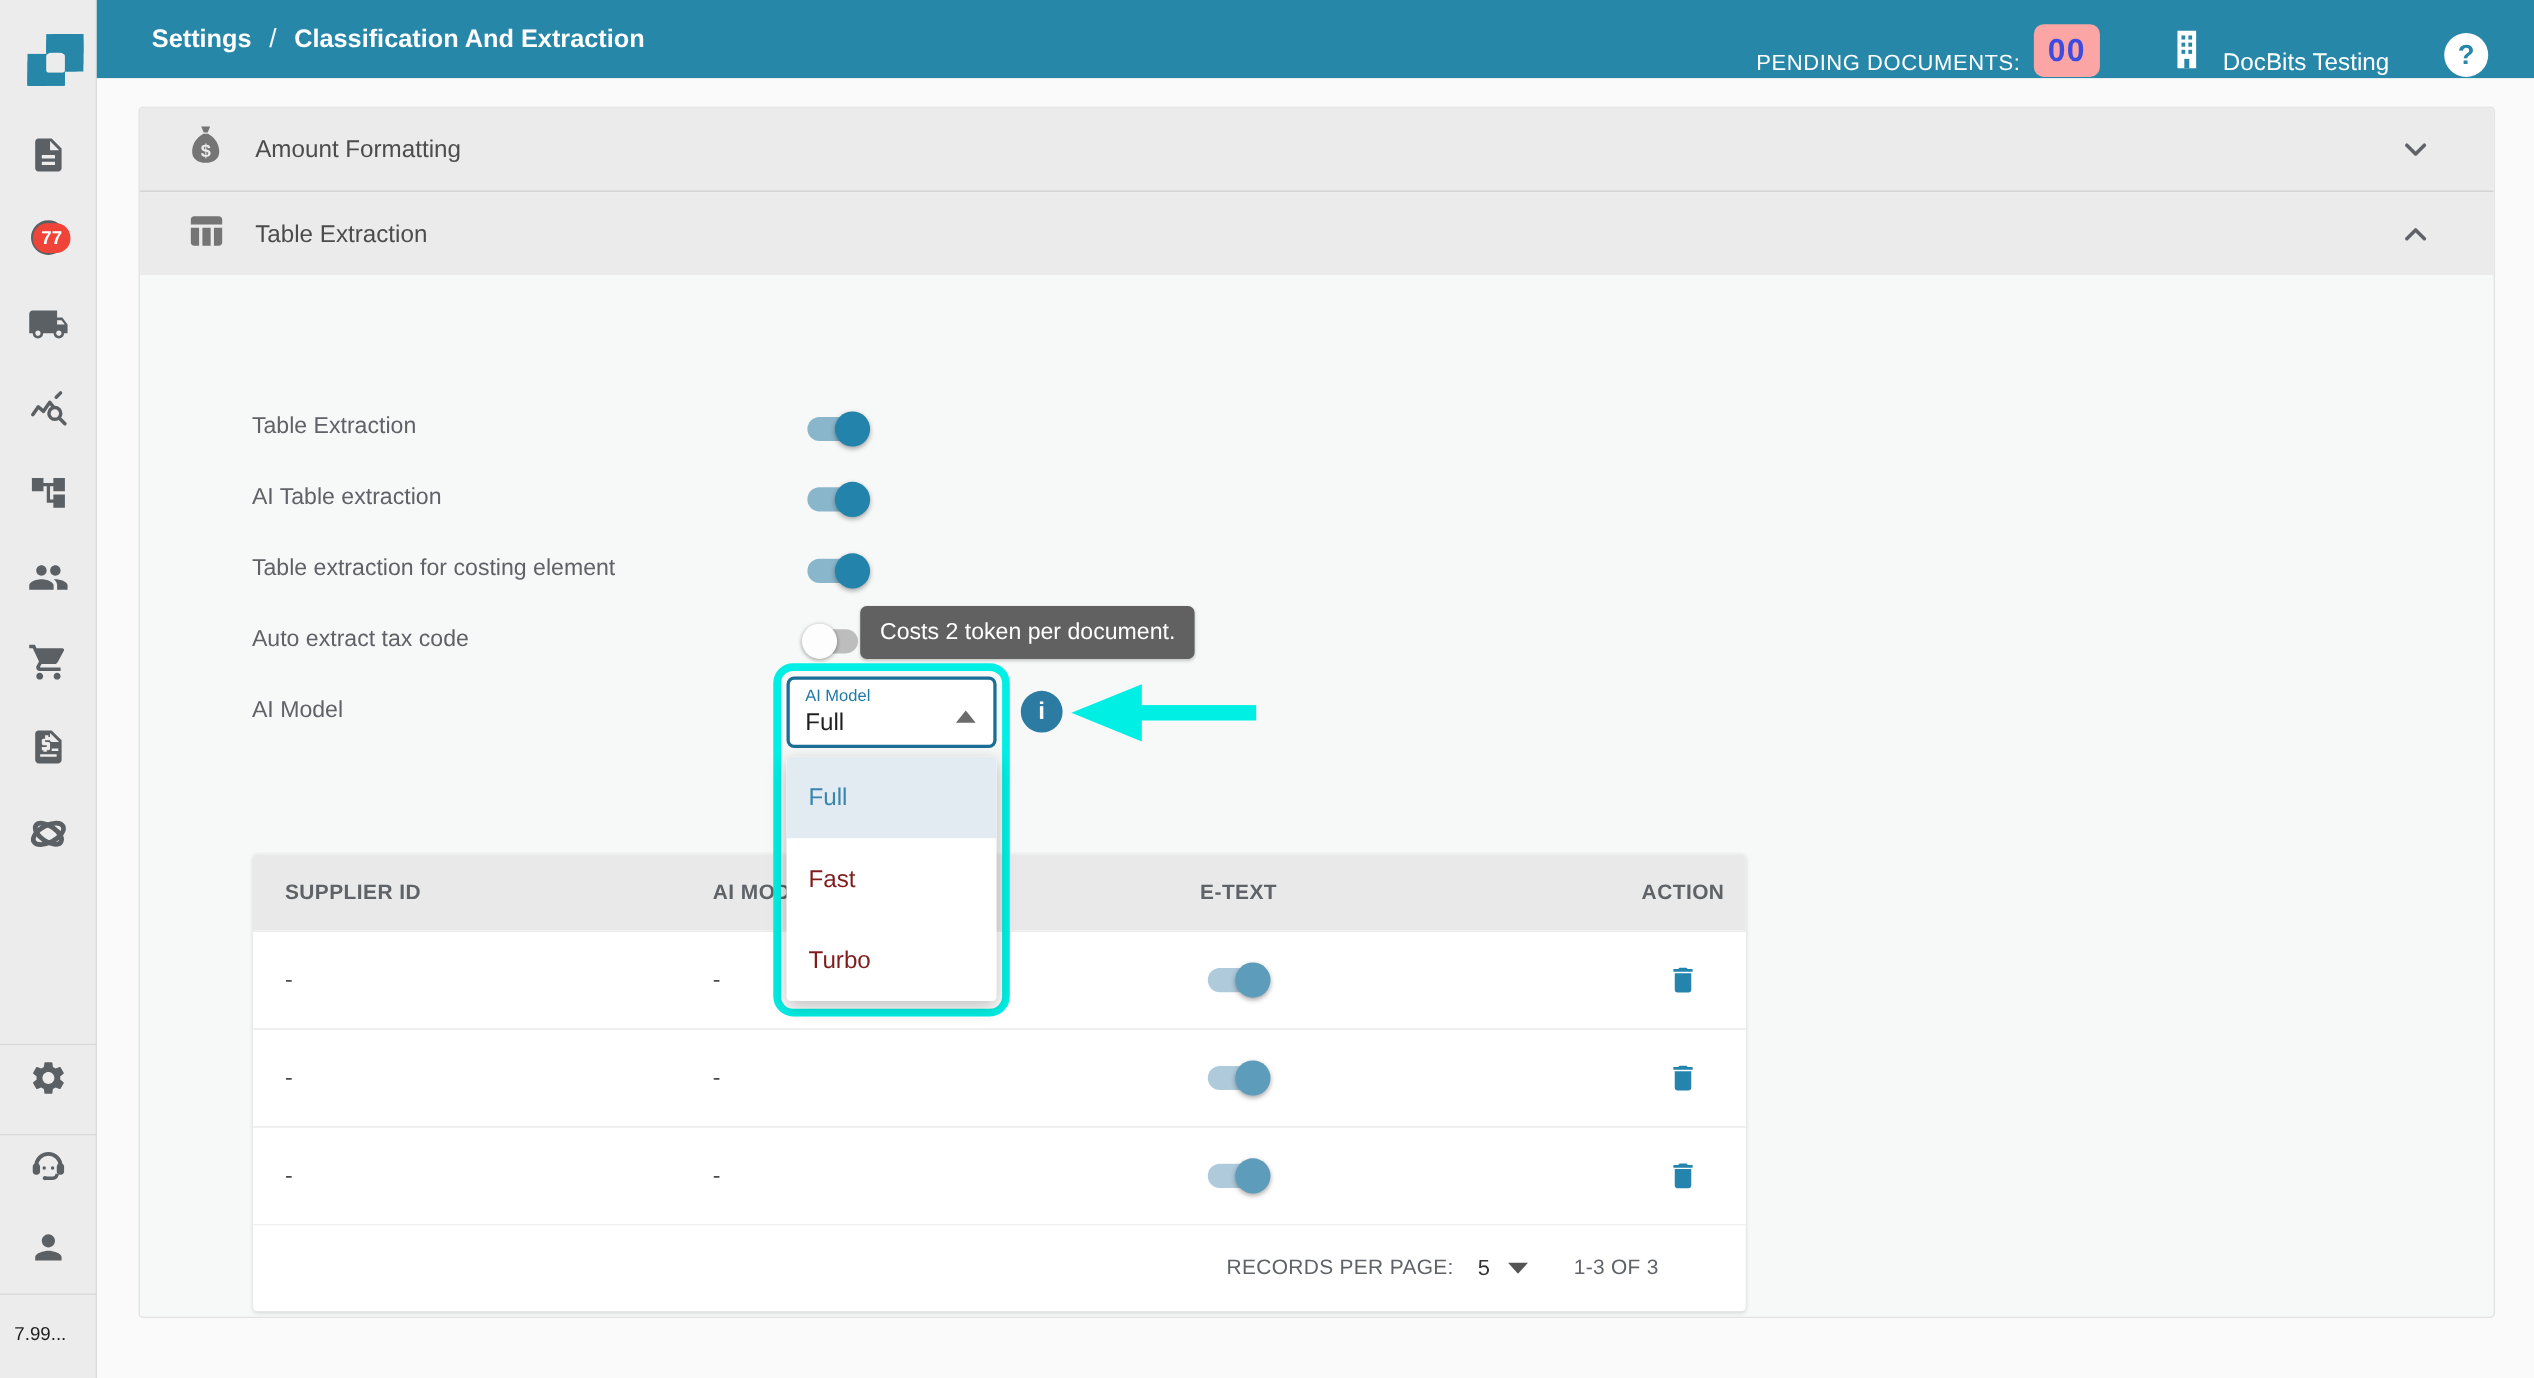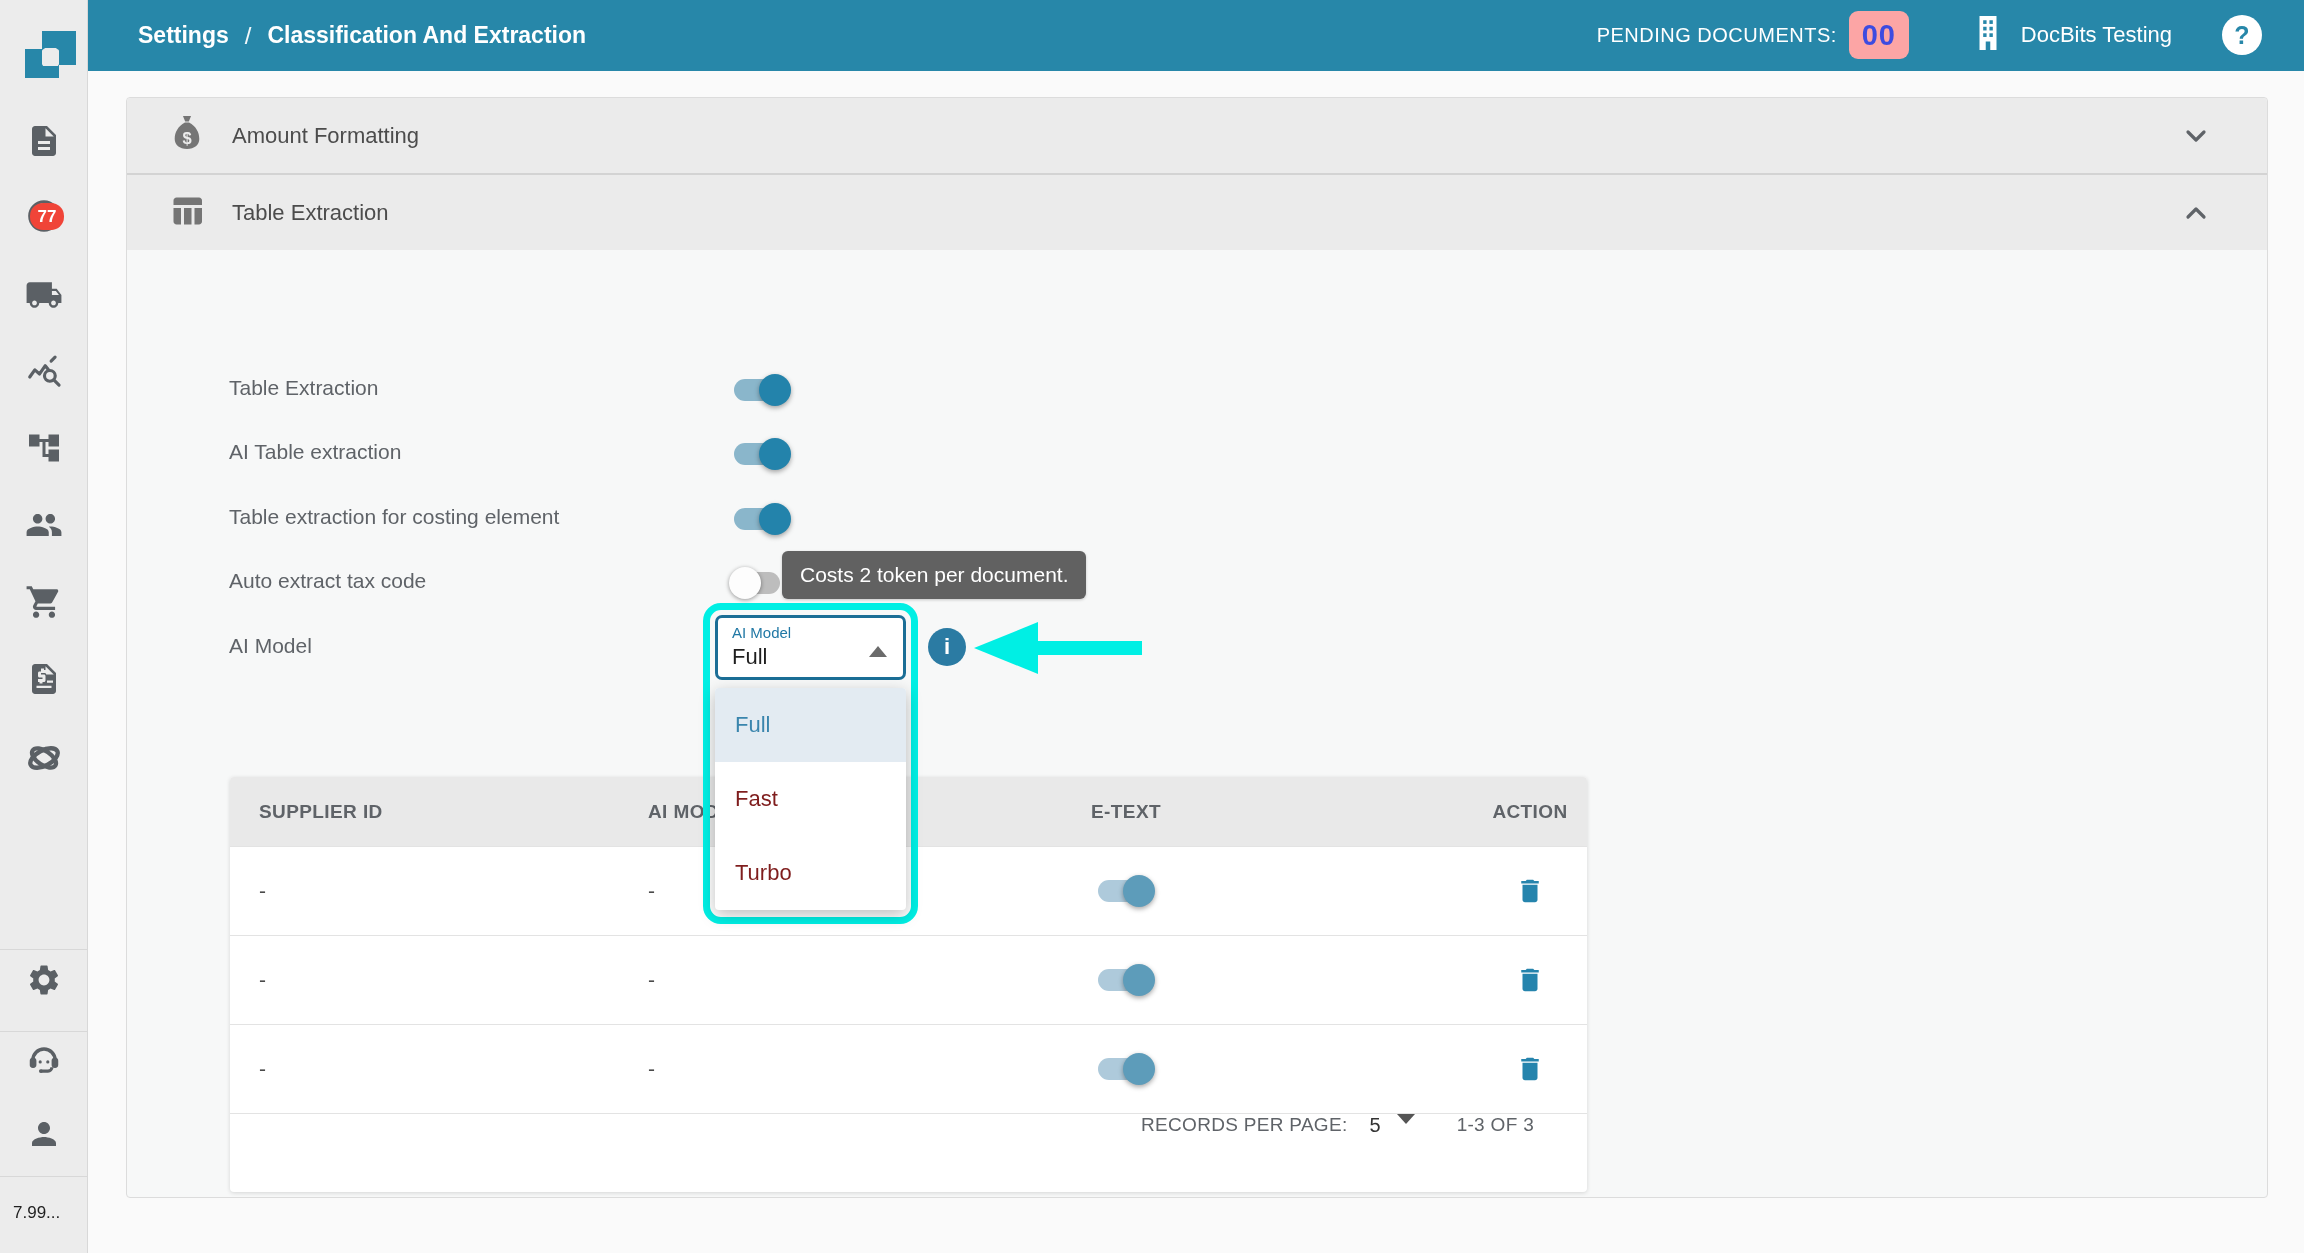--- a/index.html
+++ b/index.html
@@ -2,21 +2,21 @@
 <html><head>
 <meta charset="utf-8">
 <style>
   html,body{margin:0;padding:0;background:#e9e9e9;font-family:"Liberation Sans","DejaVu Sans",sans-serif;}
   .screen{position:relative;width:2304px;height:1253px;background:#fafafa;overflow:hidden;}
 
   
   .topbar{position:absolute;left:88px;top:0;width:2216px;height:71px;background:#2787a9;display:flex;align-items:center;}
   .crumbs{display:flex;align-items:center;gap:16px;margin-left:50px;color:#fff;font-size:23px;font-weight:700;}
   .crumbs .sep{font-weight:400;font-size:24px;opacity:.95;}
-  .topbar-right{position:absolute;right:42px;top:0;height:70px;display:flex;align-items:center;}
+  .topbar-right{position:absolute;right:42px;top:0;height:70px;display:flex;align-items:flex-end;}
   .pending-label{color:#fff;font-size:20px;font-weight:500;letter-spacing:.5px;}
   .pending-badge{margin-left:12px;min-width:60px;height:48px;background:#fca5a5;border-radius:9px;display:flex;align-items:center;justify-content:center;color:#3d4be0;font-size:29px;font-weight:700;letter-spacing:1px;}
   .org-icon{margin-left:62px;}
   .org-name{margin-left:16px;color:#fff;font-size:22px;font-weight:500;}
   .help-circle{margin-left:50px;width:40px;height:40px;border-radius:50%;background:#fff;display:flex;align-items:center;justify-content:center;color:#2787a9;font-size:25px;font-weight:700;}
 
   
   .sidebar{position:absolute;left:0;top:0;width:88px;height:1253px;background:#ececec;border-right:1px solid #d8d8d8;box-sizing:border-box;}
   .logo{position:absolute;left:12px;top:8px;}
   .side-ic{position:absolute;left:24px;width:40px;height:40px;display:flex;align-items:center;justify-content:center;cursor:pointer;}
@@ -55,21 +55,21 @@
 
   .info-circle{position:absolute;left:801px;top:530px;width:38px;height:38px;border-radius:50%;background:#2b7ba3;color:#fff;font-size:22px;font-weight:700;display:flex;align-items:center;justify-content:center;z-index:21;cursor:pointer;}
   .annot-arrow{position:absolute;left:845px;top:522px;z-index:21;pointer-events:none;}
 
   
   .tbl{position:absolute;left:103px;top:679px;width:1357px;background:#fff;border-radius:4px;box-shadow:0 1px 4px rgba(0,0,0,.14);z-index:5;}
   .tbl-head{position:relative;height:69px;background:#e9e9e9;border-radius:4px 4px 0 0;}
   .tbl-head .th{position:absolute;top:0;height:69px;display:flex;align-items:center;font-size:19px;font-weight:700;color:#5f6368;letter-spacing:.4px;}
   .tbl-row{position:relative;height:88px;border-top:1px solid #e3e3e3;background:#fff;}
   .cell{position:absolute;top:0;height:88px;display:flex;align-items:center;font-size:21px;color:#4a4a4a;}
-  .tbl-foot{position:relative;height:78px;border-top:1px solid #e3e3e3;display:flex;justify-content:flex-end;padding-right:53px;border-radius:0 0 4px 4px;}
+  .tbl-foot{position:relative;height:78px;border-top:1px solid #e3e3e3;display:flex;align-items:center;justify-content:flex-end;padding-right:79px;border-radius:0 0 4px 4px;}
   .foot-label{font-size:19px;color:#5f6368;letter-spacing:.3px;}
   .foot-value{margin-left:22px;font-size:20px;color:#333;}
   .caret-down{margin-left:16px;width:0;height:0;border-left:9px solid transparent;border-right:9px solid transparent;border-top:10px solid #555;cursor:pointer;}
   .foot-range{margin-left:42px;font-size:19px;color:#5f6368;letter-spacing:.3px;}
   .trash-btn{position:absolute;top:29px;cursor:pointer;}
 </style>
 </head>
 <body>
 
 <div class="screen">

